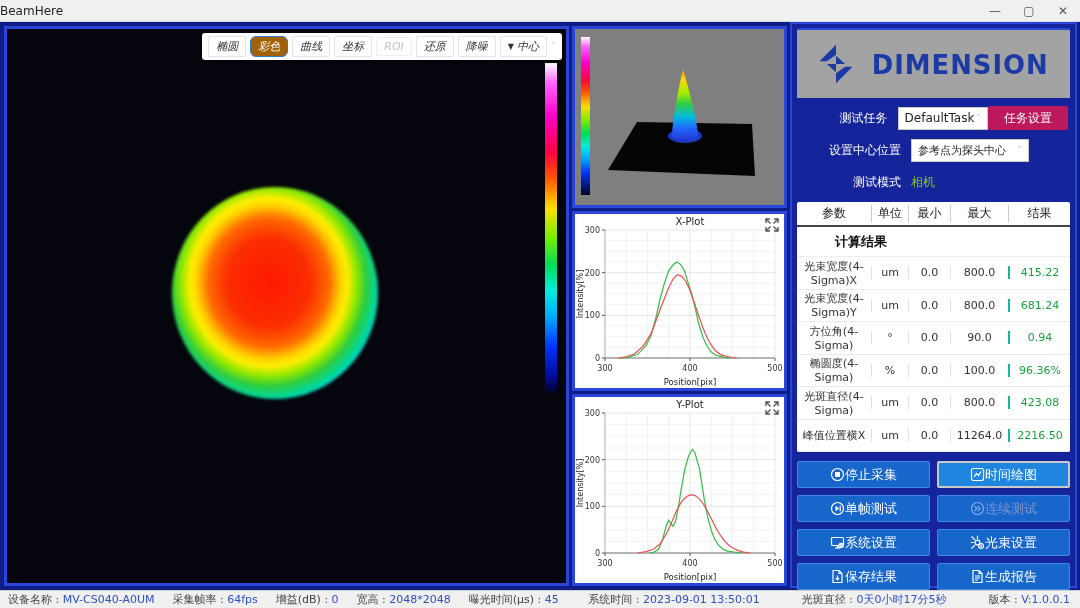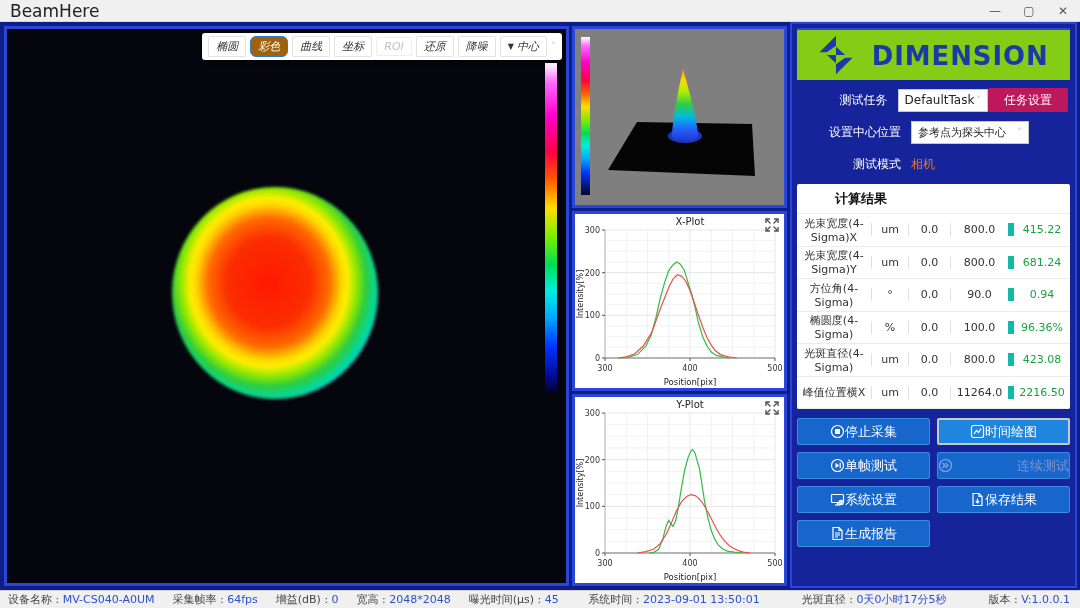--- a/index.html
+++ b/index.html
@@ -3,21 +3,21 @@
 <meta charset="utf-8">
 <style>
   * { margin:0; padding:0; box-sizing:border-box; }
   html,body { width:1080px; height:608px; overflow:hidden;
     font-family:"DejaVu Sans","Liberation Sans",sans-serif; }
   .app { position:relative; width:1080px; height:608px; background:#13239b; }
 
   
   .titlebar { position:absolute; left:0; top:0; width:1080px; height:22px;
     background:#f0f0f0; border-bottom:1px solid #d8d8d8; display:flex; align-items:center; }
-  .titlebar .title { font-size:17px; color:#222; padding-left:10px; }
+  .titlebar .title { font-size:12px; color:#222; }
   .win-controls { margin-left:auto; display:flex; align-items:center; height:100%; }
   .win-btn { width:34px; height:100%; display:flex; align-items:center; justify-content:center;
     color:#555; font-size:12px; cursor:default; }
 
   .content { position:absolute; left:0; top:22px; width:1080px; height:568px; background:#0f1d86; }
 
   
   .beam-panel { position:absolute; left:4px; top:4px; width:565px; height:560px;
     background:#05060d; border:3px solid #2946d8; }
   .beam-toolbar { position:absolute; top:4px; right:4px; height:27px; background:#fff;
@@ -46,62 +46,62 @@
     background:#7f7f7f; border:3px solid #2946d8; }
   .chart-panel { position:absolute; left:572px; width:215px; background:#fff;
     border:3px solid #2946d8; }
   #xplot { top:189px; height:180px; }
   #yplot { top:372px; height:192px; }
   .expand-ic { position:absolute; top:3px; right:4px; width:16px; height:16px; }
 
   
   .right-panel { position:absolute; left:790px; top:0px; width:287px; height:566px;
     background:#15249a; border:2px solid #2946d8; padding:4px 5px; }
-  .logo-box { background:#84cc16; height:52px; display:flex; align-items:center;
+  .logo-box { background:#a3a3a3; height:70px; display:flex; align-items:center;
     justify-content:center; gap:10px; border-top:2px solid #2946d8; }
   .logo-text { color:#1b3aa6; font-weight:bold; font-size:27px; letter-spacing:1px;
     transform:scaleX(.96); }
   .settings { padding:8px 2px 4px 2px; }
   .set-row { display:flex; align-items:center; height:24px; margin-bottom:8px; }
   .set-label { width:112px; text-align:right; color:#fff; font-size:12px; padding-right:10px; }
   .select, .input { background:#fff; border:1px solid #c8c8c8; height:23px; font-size:12px;
     color:#222; display:flex; align-items:center; padding:0 6px; }
   .select { width:102px; justify-content:space-between; }
   .select .chev { color:#b9c2d0; font-size:10px; }
   .input { width:102px; justify-content:center; }
   .unit { color:#fff; font-size:12px; margin-left:12px; }
   .btn-task { margin-left:auto; background:#be185d; color:#fff; font-size:12px;
     height:24px; width:92px; display:flex; align-items:center; justify-content:center;
     border-radius:2px; }
-  .mode-value { color:#f97316; font-size:12px; }
+  .mode-value { color:#84cc16; font-size:12px; }
 
   
   .res-table { background:#fff; border-radius:2px; overflow:hidden; font-size:11px; }
   .res-head { display:flex; border-bottom:2px solid #444; height:25px; align-items:center;
     color:#222; font-size:12px; }
   .res-head > div, .res-row > div { padding:0 2px; }
   .c-param { flex:1; text-align:center; }
   .c-unit { width:37px; text-align:center; border-left:1px solid #e0e0e0; }
   .c-min { width:42px; text-align:center; border-left:1px solid #e0e0e0; }
   .c-max { width:58px; text-align:center; border-left:1px solid #e0e0e0; }
-  .c-res { width:62px; text-align:center; border-left:6px solid #14b8a6; }
+  .c-res { width:62px; text-align:center; border-left:2px solid #14b8a6; }
   .res-head .c-unit, .res-head .c-min, .res-head .c-max, .res-head .c-res { border-left:1px solid #ccc; }
   .res-section { height:30px; display:flex; align-items:center; font-weight:bold;
     font-size:13px; color:#111; padding-left:38px; border-bottom:1px solid #eee; }
   .res-row { display:flex; align-items:center; height:32.5px; border-bottom:1px solid #ececec;
     color:#333; }
   .res-row .val-res { color:#17a33c; }
 
   
   .btn-grid { display:grid; grid-template-columns:1fr 1fr; gap:7px 7px; margin-top:9px; }
   .act-btn { height:27px; background:#1766cc; border:1px solid #3d8ce0; border-radius:2px;
     color:#fff; font-size:13px; display:flex; align-items:center; justify-content:center;
     }
   .act-btn.focused { background:#1f86e0; border:2px solid #c9c9c9; }
-  .act-btn.disabled { color:#7e95cf;justify-content:space-between; }
+  .act-btn.disabled { color:#7e95cf; }
   .act-btn.disabled svg { opacity:.45; }
 
   
   .statusbar { position:absolute; left:0; top:590px; width:1080px; height:18px;
     background:#f0f0f0; border-top:1px solid #d0d0d0; display:flex; align-items:center;
     font-size:11px; padding:0 8px; }
   .sb-item { margin-right:18px; white-space:nowrap; }
   .sb-label { color:#444; }
   .sb-value { color:#2b50c8; }
   .sb-right { margin-left:auto; display:flex;gap:28px; }
@@ -330,20 +330,27 @@
             <span class="chev">˅</span>
           </div>
         </div>
         <div class="set-row" style="margin-bottom:4px">
           <div class="set-label">测试模式</div>
           <div class="mode-value">相机</div>
         </div>
       </div>
 
       <div class="res-table" id="res-table">
+          <div class="res-head">
+            <div class="c-param">参数</div>
+            <div class="c-unit">单位</div>
+            <div class="c-min">最小</div>
+            <div class="c-max">最大</div>
+            <div class="c-res">结果</div>
+          </div>
           <div class="res-section">计算结果</div>
           <div class="res-row">
             <div class="c-param">光束宽度(4-Sigma)X</div>
             <div class="c-unit">um</div>
             <div class="c-min">0.0</div>
             <div class="c-max">800.0</div>
             <div class="c-res val-res">415.22</div>
           </div>
           <div class="res-row">
             <div class="c-param">光束宽度(4-Sigma)Y</div>
@@ -424,20 +431,31 @@
             <svg width="15" height="15" viewBox="0 0 15 15">
               <g stroke="#fff" fill="none" stroke-width="1.2">
                 <rect x="1.5" y="2.5" width="12" height="8" rx="1"></rect>
                 <line x1="5" y1="13" x2="10" y2="13"></line>
                 <line x1="7.5" y1="10.5" x2="7.5" y2="13"></line>
                 <circle cx="11" cy="10.5" r="2.2" fill="#1766cc"></circle>
                 <circle cx="11" cy="10.5" r="1"></circle>
               </g>
             </svg>
             <span>系统设置</span>
+          </div>
+          <div class="act-btn">
+            <svg width="15" height="15" viewBox="0 0 15 15">
+              <g stroke="#fff" fill="none" stroke-width="1.2">
+                <path d="M5,5 L1.5,1.5 M5,10 L1.5,13.5 M7.5,4 L7.5,0.8 M4,7.5 L0.8,7.5"></path>
+                <circle cx="7.5" cy="7.5" r="2.4"></circle>
+                <circle cx="11" cy="11" r="2.4"></circle>
+                <circle cx="11" cy="11" r="0.9" fill="#fff" stroke="none"></circle>
+              </g>
+            </svg>
+            <span>光束设置</span>
           </div>
           <div class="act-btn">
             <svg width="15" height="15" viewBox="0 0 15 15">
               <g stroke="#fff" fill="none" stroke-width="1.2">
                 <path d="M3,1.5 L9,1.5 L12,4.5 L12,13.5 L3,13.5 Z"></path>
                 <path d="M9,1.5 L9,4.5 L12,4.5"></path>
                 <path d="M7.5,6.5 L7.5,10.5 M5.8,9 L7.5,10.8 L9.2,9"></path>
               </g>
             </svg>
             <span>保存结果</span>

